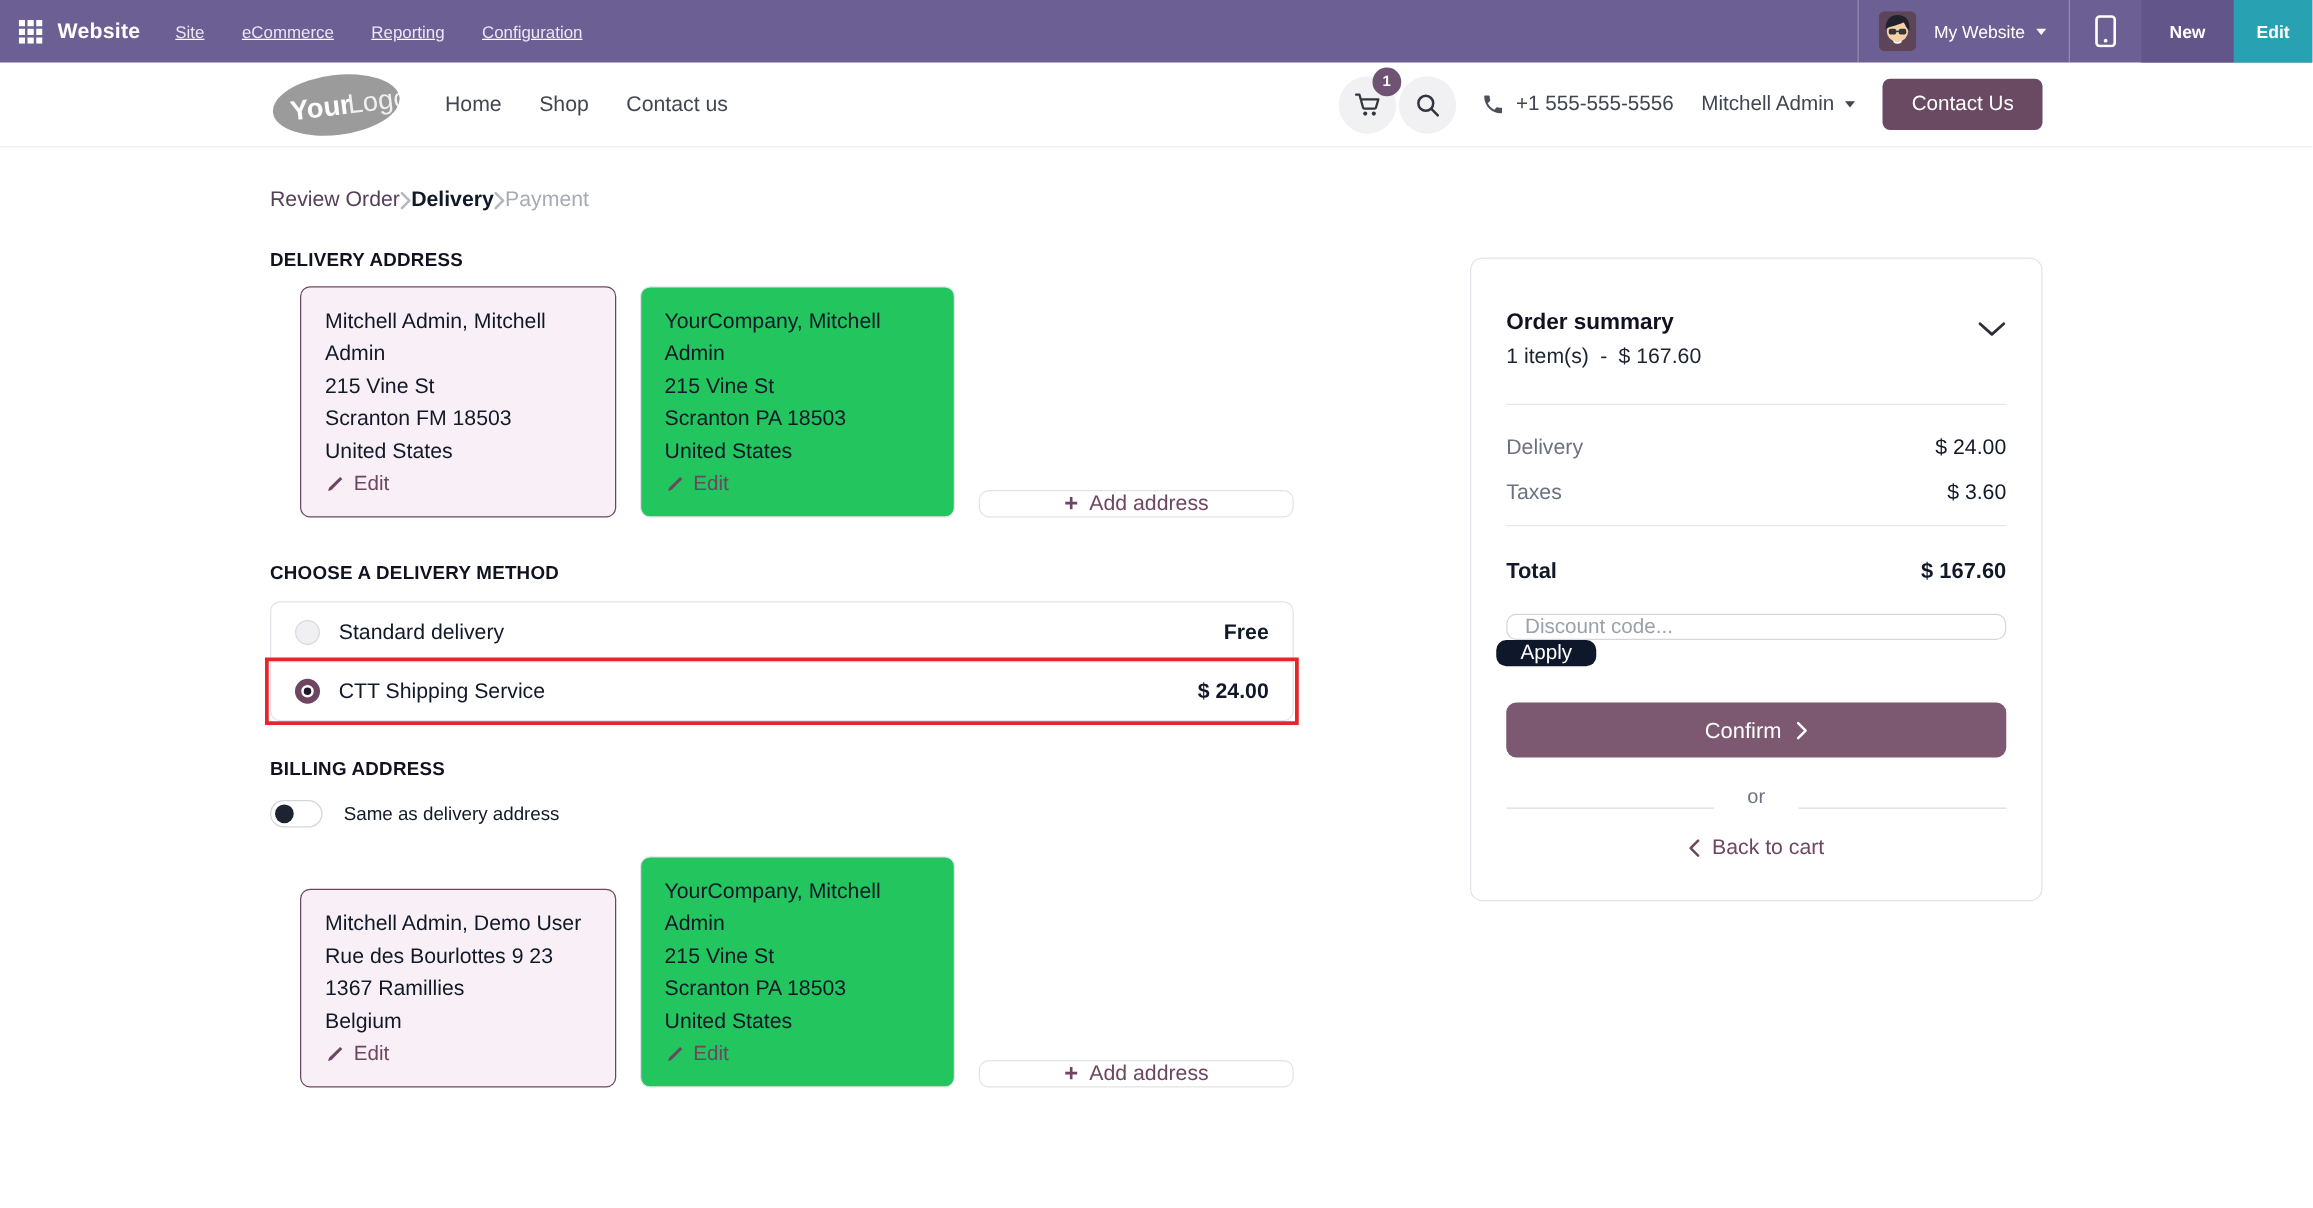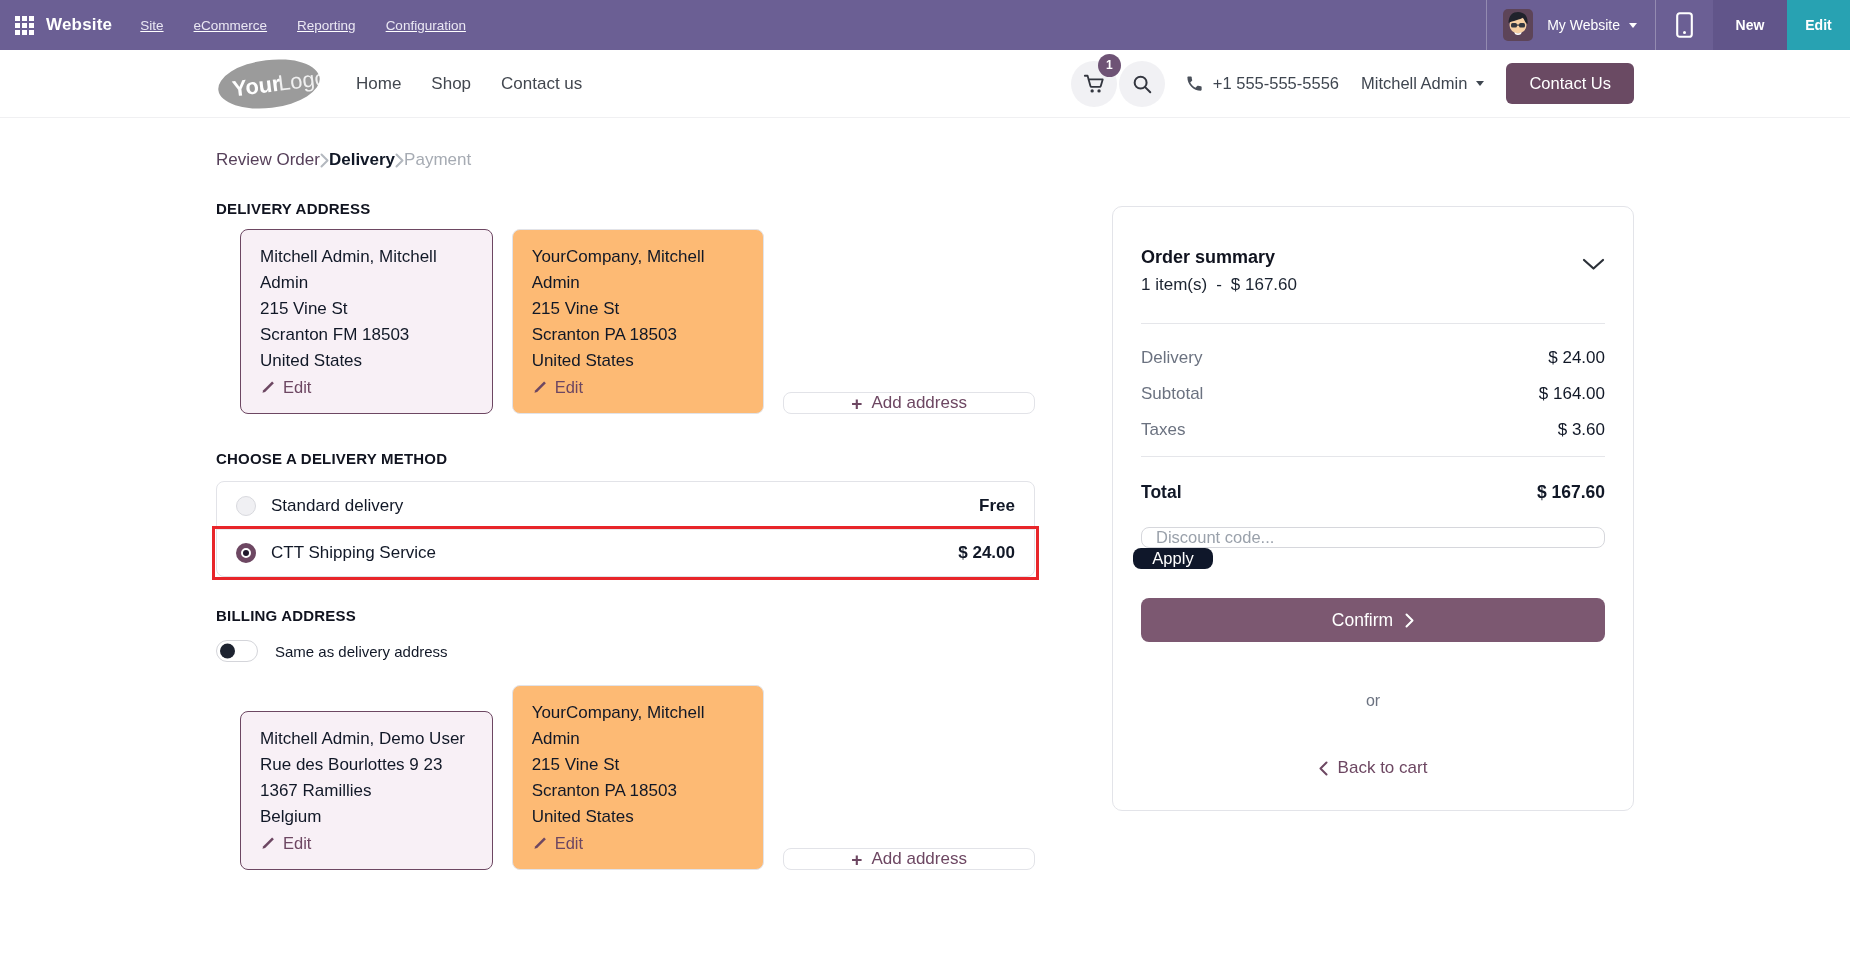--- a/index.html
+++ b/index.html
@@ -63,27 +63,27 @@
 
   
   .breadcrumb { margin:32px 0 0 216px; display:flex; align-items:center; font-size:17px; }
   .bc-link { color:#56405a; cursor:pointer; }
   .bc-current { color:#111827; font-weight:700; }
   .bc-next { color:#a6abb3; }
 
   
   .main { width:1418px; margin:0 216px; display:flex; justify-content:space-between; align-items:flex-start; }
   .left-col { width:819px; }
-  .right-col { width:522px; }
+  .right-col { width:458px; }
 
   h2.section-title { font-size:15px; font-weight:700; color:#10131f; margin:30px 0 12px; letter-spacing:.2px; }
 
   .cards-row { display:flex; gap:19px; align-items:flex-end;padding-left:24px; }
   .addr-card {
-    width:258px; border:1px solid #e2e3e8; border-radius:8px; background:#fdba74;
+    width:258px; border:1px solid #e2e3e8; border-radius:8px; background:#22c55e;
     padding:14px 19px 13px; font-size:17px; line-height:26px;
     display:flex; flex-direction:column; cursor:pointer;
   }
   .addr-card.selected { background:#f8f0f6; border-color:#6d4762; }
   .edit-link { margin-top:auto; display:flex; align-items:center; gap:8px; color:#6d4762; font-size:16.5px; cursor:pointer; }
   .add-card {
     width:258px; border:1px solid #e2e3e8; border-radius:8px; background:#fff;
     display:flex; align-items:center; justify-content:center; gap:9px;
     color:#6d4762; font-size:17px; cursor:pointer;
   }
@@ -138,21 +138,21 @@
   .discount-input::placeholder { color:#9aa1ab; }
   .apply-btn {
     width:80px; margin-left:-8px; background:#0f172a; color:#fff; border:none;
     border-radius:8px; font-size:16.5px; font-family:inherit; cursor:pointer; z-index:1;
   }
   .confirm-btn {
     margin-top:29px; width:100%; height:44px; background:#7c5871; color:#fff;
     border:none; border-radius:8px; font-size:17.5px; font-family:inherit;
     display:flex; align-items:center; justify-content:center; gap:12px; cursor:pointer;
   }
-  .or-row { display:flex; align-items:center; gap:27px; margin-top:23px; color:#6b7280; font-size:16px;flex-direction:column; }
+  .or-row { display:flex; align-items:flex-end; gap:27px; margin-top:23px; color:#6b7280; font-size:16px; }
   .or-line { flex:1; height:1px; background:#dadbdf; }
   .back-link {
     margin-top:21px; display:flex; align-items:center; justify-content:center; gap:10px;
     color:#6d4762; font-size:17px; cursor:pointer;
   }
 </style>
 </head>
 <body>
 
 <div class="topbar">
@@ -373,24 +373,20 @@
             <polyline points="2,2 11.5,10.5 21,2" fill="none" stroke="#2b3038" stroke-width="2.2" stroke-linecap="round" stroke-linejoin="round"></polyline>
           </svg>
         </div>
       </div>
       <hr class="sum-hr">
       <div class="sum-row">
         <span class="sum-label">Delivery</span>
         <span class="sum-value">$ 24.00</span>
       </div>
       <div class="sum-row">
-        <span class="sum-label">Subtotal</span>
-        <span class="sum-value">$ 164.00</span>
-      </div>
-      <div class="sum-row">
         <span class="sum-label">Taxes</span>
         <span class="sum-value">$ 3.60</span>
       </div>
       <hr class="sum-hr2">
       <div class="total-row">
         <span>Total</span>
         <span>$ 167.60</span>
       </div>
       <div class="discount-group">
         <input class="discount-input" type="text" placeholder="Discount code..." style="">

